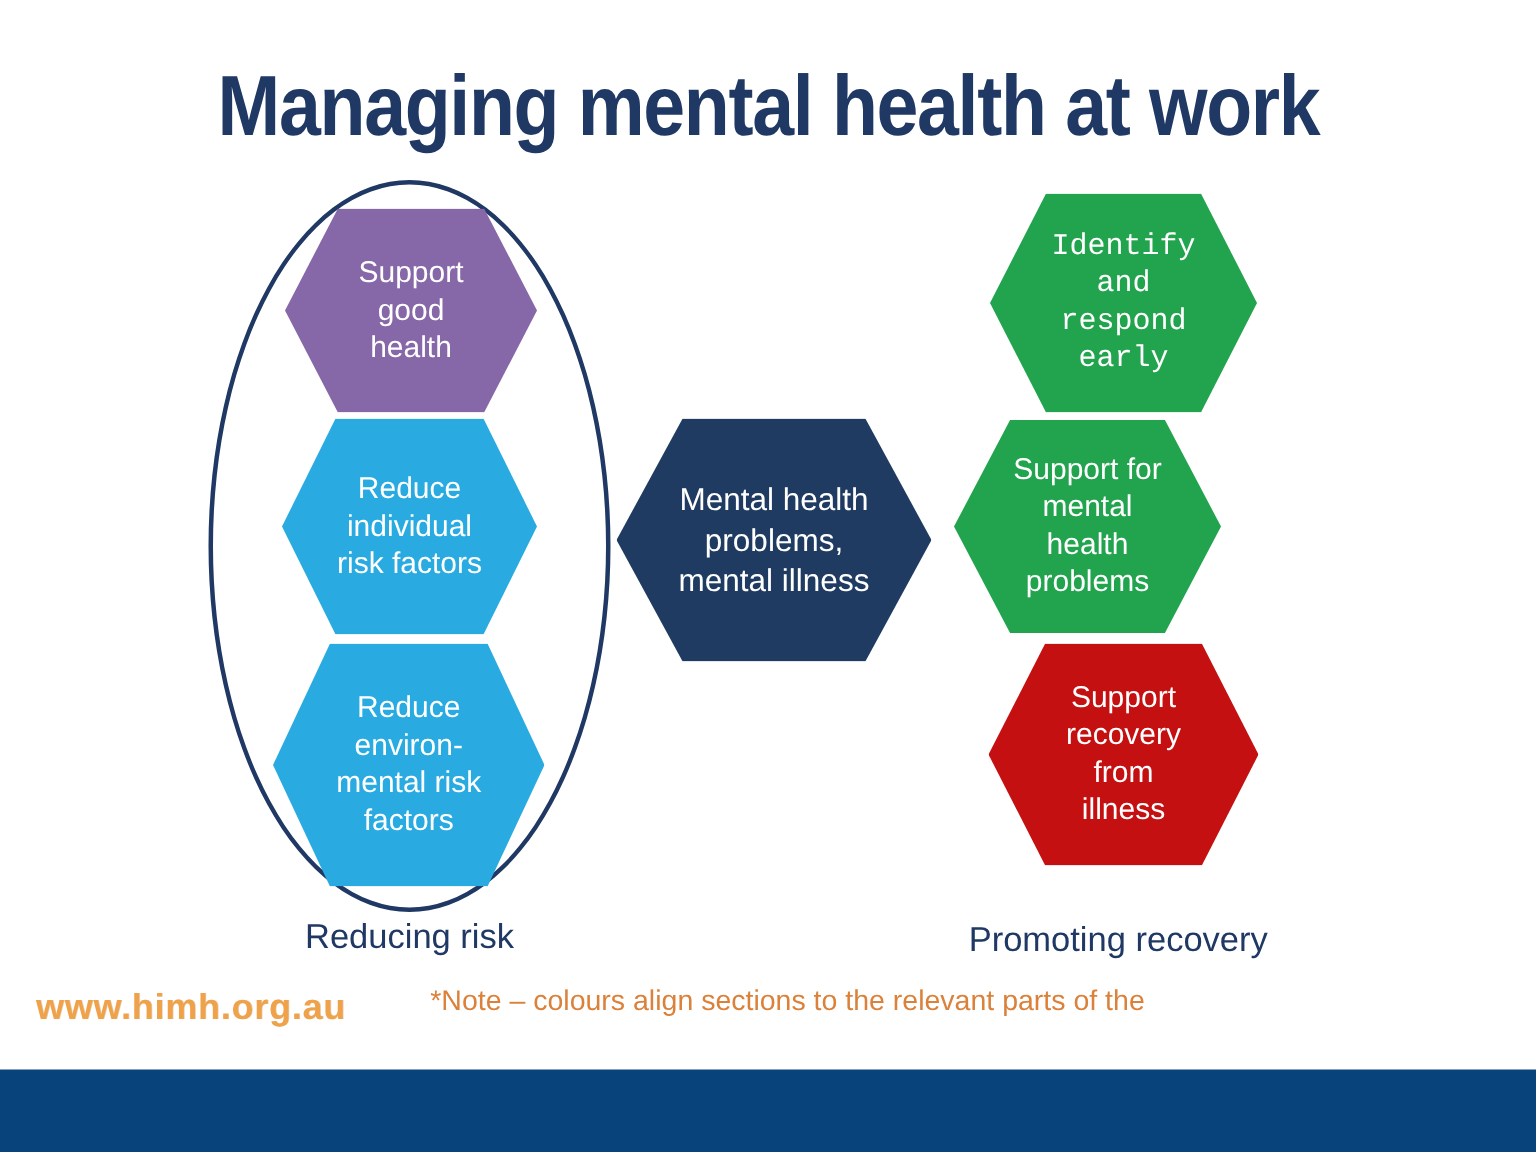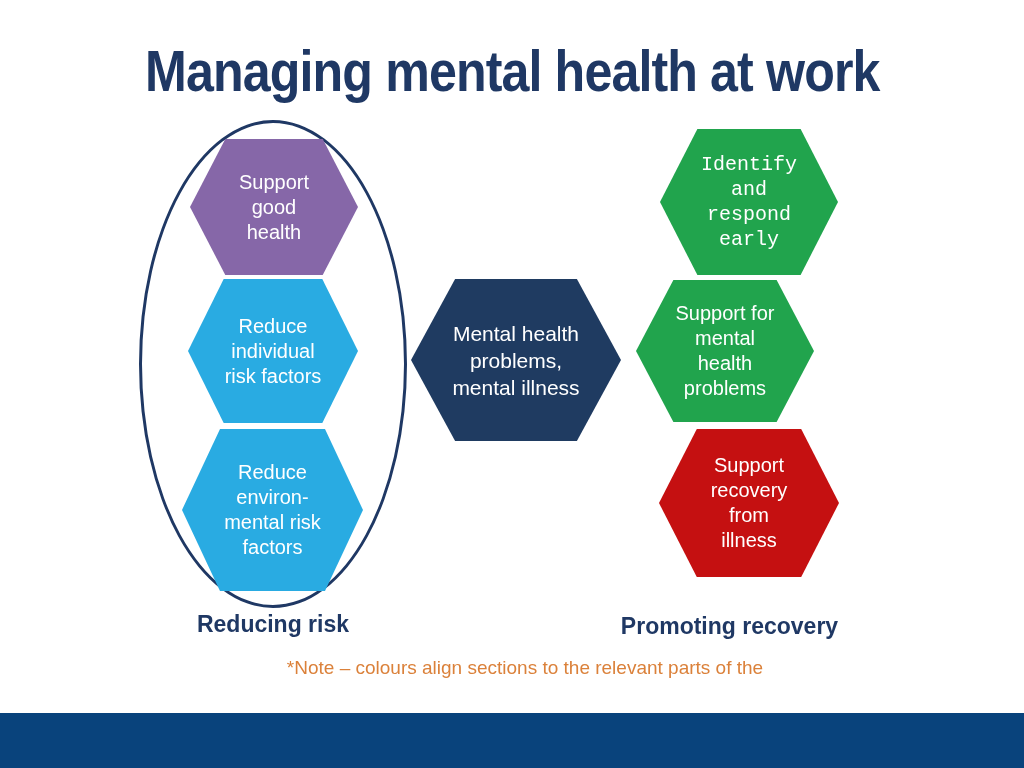--- a/index.html
+++ b/index.html
@@ -59,26 +59,26 @@
   .hex-blue2   { left: 182px; top: 429px; width: 181px; height: 162px; background: var(--hex-blue); }
   .hex-center  { left: 411px; top: 279px; width: 210px; height: 162px; background: var(--hex-navy); font-size: 21px; line-height: 27px; }
   .hex-green1  { left: 660px; top: 129px; width: 178px; height: 146px; background: var(--hex-green); font-family: Liberation Mono, monospace; }
   .hex-green2  { left: 636px; top: 280px; width: 178px; height: 142px; background: var(--hex-green); }
   .hex-red     { left: 659px; top: 429px; width: 180px; height: 148px; background: var(--hex-red); }
 
   
   .col-label {
     position: absolute;
     font-size: 23px;
-    font-weight: 700;
+    font-weight: 400;
     color: var(--title-navy);
     text-align: center;
   }
   .label-left  { left: 139px; top: 611px; width: 268px; }
-  .label-right { left: 602px; top: 613px; width: 255px; }
+  .label-right { left: 618px; top: 613px; width: 255px; }
 
   
   .website-url {
     position: absolute;
     left: 24px; top: 658px;
     font-size: 24px;
     font-weight: 700;
     letter-spacing: 0.5px;
     color: var(--url-orange);
     text-shadow: 0.5px 0.5px 0 rgba(180,120,40,0.35);
@@ -179,20 +179,21 @@
   <div class="hex hex-red">
     <span>Support
 recovery
 from
 illness</span>
   </div>
 
   <div class="col-label label-left">Reducing risk</div>
   <div class="col-label label-right">Promoting recovery</div>
 
+  <div class="website-url">www.himh.org.au</div>
 
   <div class="note">
     <div class="note-line1">*Note – colours align sections to the relevant parts of the</div>
   </div>
 
 
   <div class="footer-bar"></div>
 
 </div>
 

